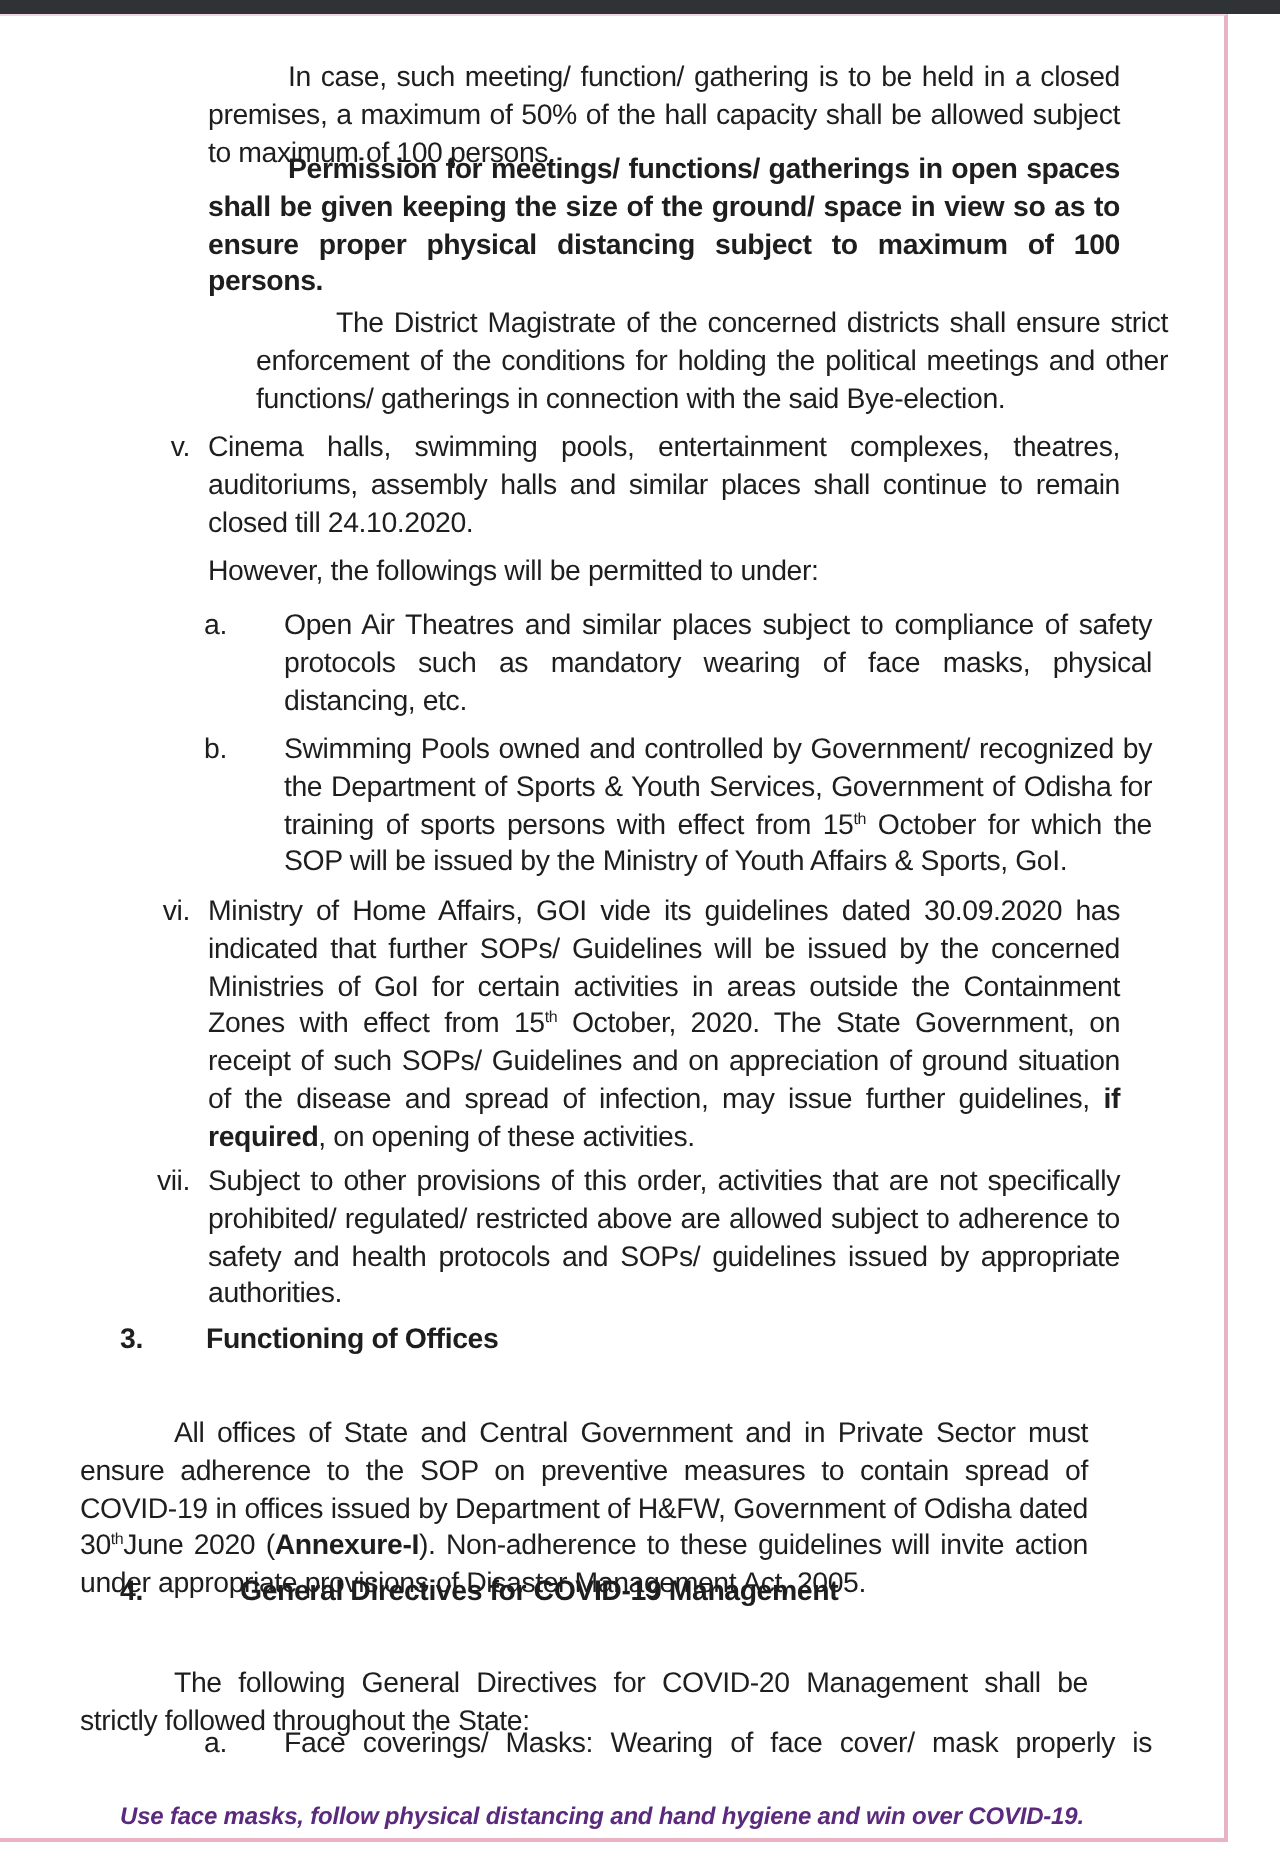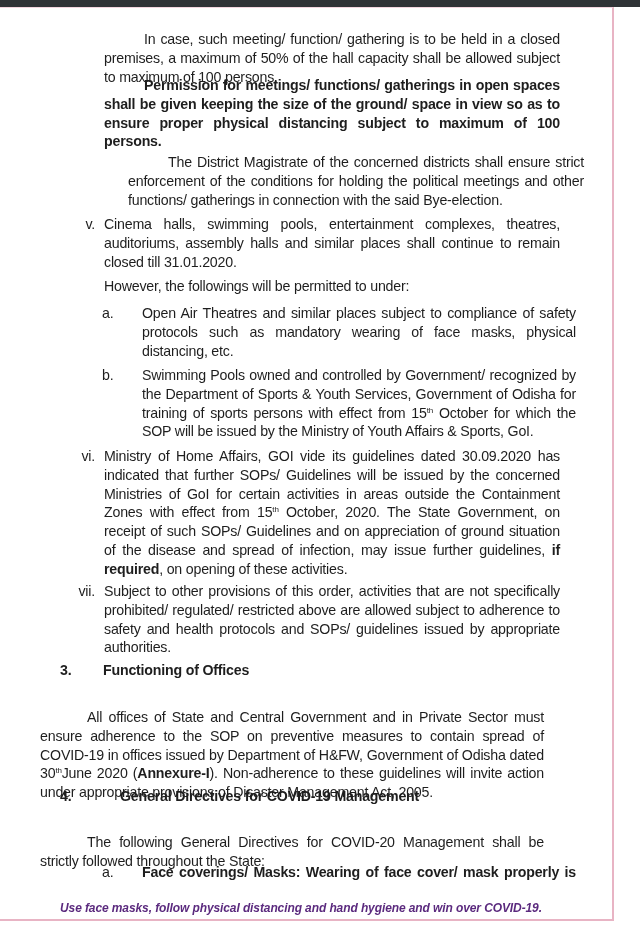--- a/index.html
+++ b/index.html
@@ -72,21 +72,21 @@
   <div class="para" style="top:76px;font-weight:bold;">
     <span class="indent"></span><span>Permission for meetings/ functions/ gatherings in open spaces shall be given keeping the size of the ground/ space in view so as to ensure proper physical distancing subject to maximum of 100 persons.</span>
   </div>
 
   <div class="para" style="top:153px;margin-left:24px;">
     <span class="indent"></span><span>The District Magistrate of the concerned districts shall ensure strict enforcement of the conditions for holding the political meetings and other functions/ gatherings in connection with the said Bye-election.</span>
   </div>
 
   <div class="item roman" style="top:215px;">
     <span class="num">v.</span>
-    <span class="body">Cinema halls, swimming pools, entertainment complexes, theatres, auditoriums, assembly halls and similar places shall continue to remain closed till 31.01.2020.</span>
+    <span class="body">Cinema halls, swimming pools, entertainment complexes, theatres, auditoriums, assembly halls and similar places shall continue to remain closed till 24.10.2020.</span>
   </div>
 
   <div class="para" style="top:277px;">
     <span>However, the followings will be permitted to under:</span>
   </div>
 
   <div class="item alpha" style="top:304px;">
     <span class="num">a.</span>
     <span class="body">Open Air Theatres and similar places subject to compliance of safety protocols such as mandatory wearing of face masks, physical distancing, etc.</span>
   </div>
@@ -115,17 +115,17 @@
 
   <span class="sec-num" style="top:787px;">4.</span>
   <span class="sec-title" style="top:787px;margin-left:17px;">General Directives for COVID-19 Management</span>
 
   <div class="full" style="top:813px;">
     <span style="display:inline-block;width:47px;"></span><span>The following General Directives for COVID-20 Management shall be strictly followed throughout the State:</span>
   </div>
 
   <div class="item alpha" style="top:863px;">
     <span class="num">a.</span>
-    <span class="body" style="text-align-last: justify; font-weight: bold;">Face coverings/ Masks: Wearing of face cover/ mask properly is</span>
+    <span class="body" style="text-align-last: justify;">Face coverings/ Masks: Wearing of face cover/ mask properly is</span>
   </div>
 
   <div class="footer">Use face masks, follow physical distancing and hand hygiene and win over COVID-19.</div>
 </div>
 
 </body></html>

